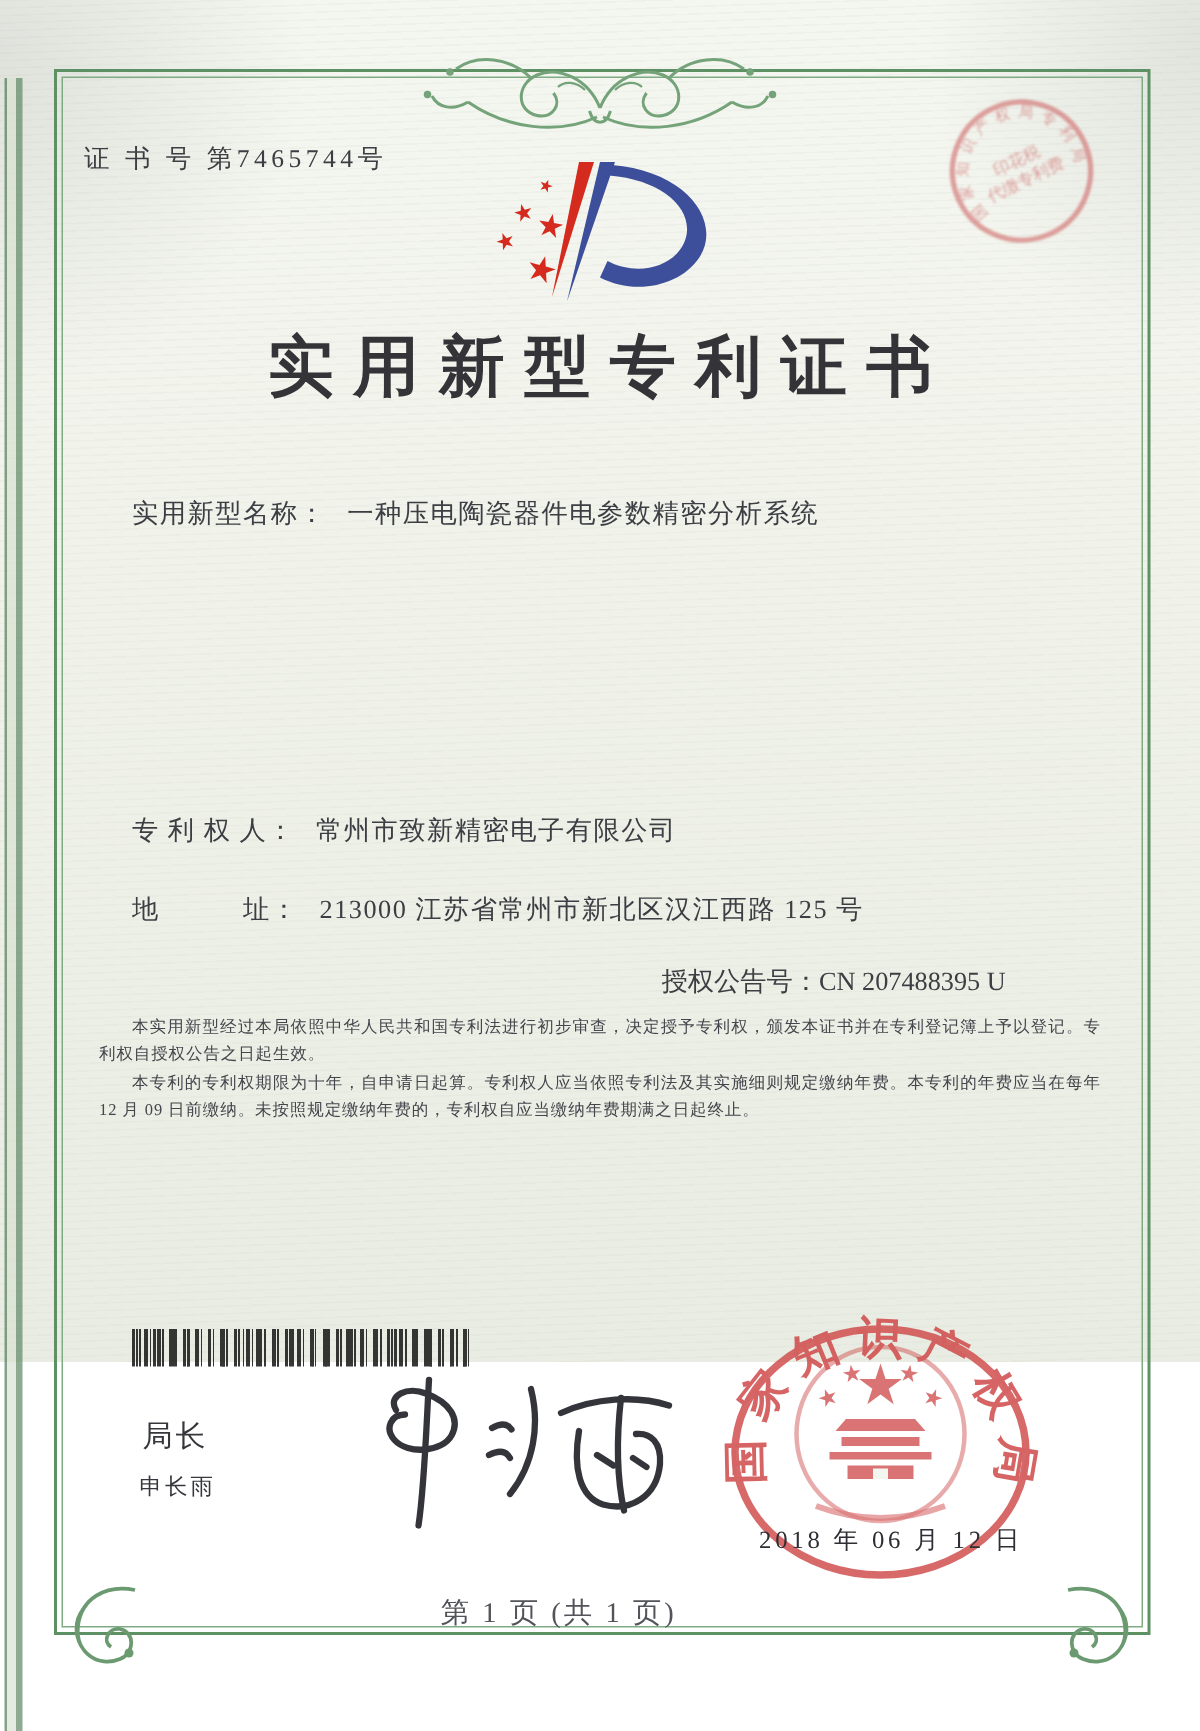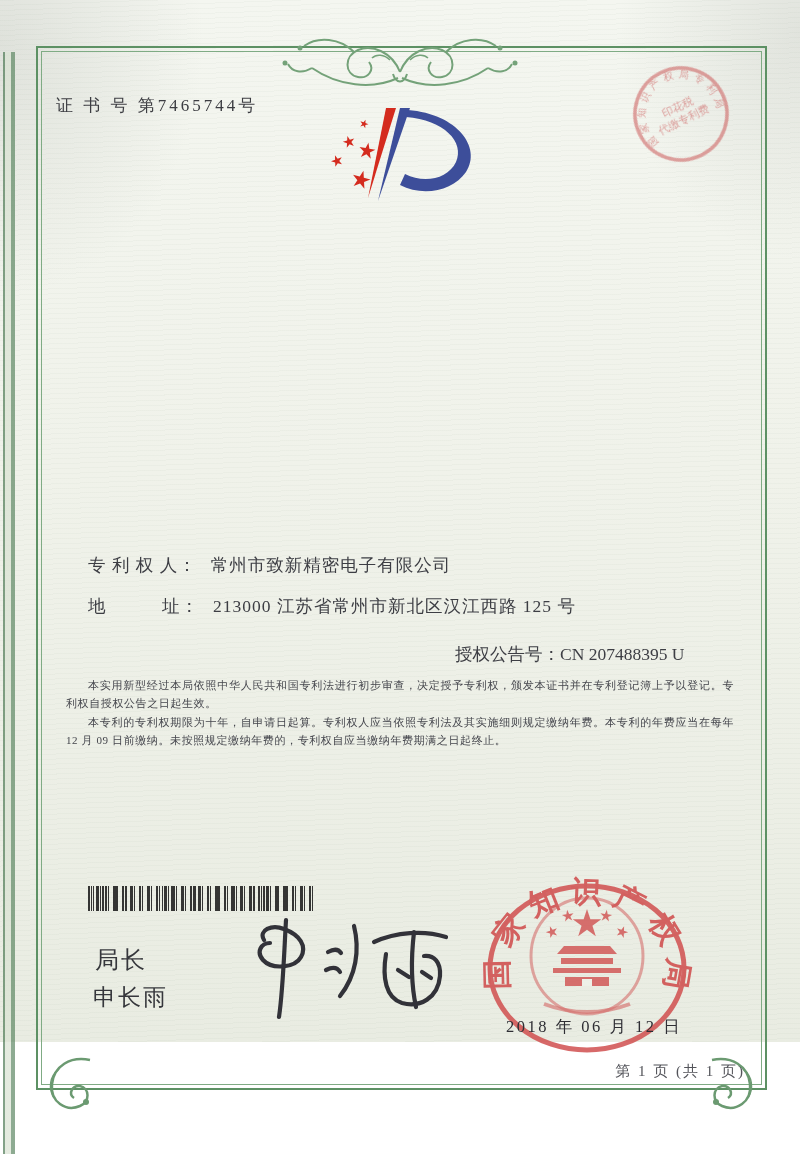--- a/index.html
+++ b/index.html
@@ -1,58 +1,58 @@
 <!DOCTYPE html>
 <html><head>
 <meta charset="utf-8">
 <style>
   html,body{margin:0;padding:0;width:800px;height:1154px;overflow:hidden;
     font-family:"Liberation Serif","DejaVu Serif",serif;}
-  .page{position:relative;width:800px;height:1042px;
+  .page{position:relative;width:800px;height:908px;
     background-color:#eef0e8;
     background-image:
       repeating-linear-gradient(178deg, rgba(130,155,130,0.05) 0 1px, rgba(255,255,255,0) 1px 5px),
       radial-gradient(ellipse at 0% 4%, rgba(150,155,148,0.22), rgba(255,255,255,0) 18%),
       radial-gradient(ellipse at 100% 3%, rgba(150,155,148,0.20), rgba(255,255,255,0) 16%),
       linear-gradient(180deg,#f4f6f0 0%,#f0f2ea 45%,#e9ece2 100%);
   }
   .edge-strip{position:absolute;left:3px;top:52px;width:12px;height:1102px;opacity:.7;
     background:linear-gradient(90deg,#4e7a55 0 2px,#d9e2d2 2px 8px,#5d8763 8px 12px);}
   .frame{position:absolute;left:36px;top:46px;width:731px;height:1044px;box-sizing:border-box;
     border:2.5px solid #5d9164;}
   .frame::before{content:"";position:absolute;inset:3px;border:1px solid #7fab84;}
   .cert-no{position:absolute;left:56px;top:94px;font-size:17px;letter-spacing:3px;color:#3c3d42;}
   .logo{position:absolute;left:320px;top:104px;}
   .title{position:absolute;left:0;right:0;top:215px;text-align:center;
     font-size:44px;font-weight:700;letter-spacing:13px;color:#333338;text-indent:13px;}
   .field-row{position:absolute;left:88px;font-size:17.5px;color:#3d3e44;white-space:nowrap;}
   .field-row .lbl{letter-spacing:1px;}
   .field-row .val{margin-left:14px;letter-spacing:1px;}
-  .grant-right{position:absolute;left:455px;font-size:17.5px;color:#3d3e44;white-space:nowrap;}
+  .grant-right{position:absolute;left:441px;font-size:17.5px;color:#3d3e44;white-space:nowrap;}
   .bodytext{position:absolute;left:66px;top:676px;width:668px;color:#45464d;
     font-size:11px;line-height:1.68;text-align:justify;letter-spacing:.6px;}
   .bodytext p{margin:0;text-indent:2em;}
   .barcode{position:absolute;left:88px;top:886px;width:228px;height:25px;opacity:.88;
     background-image:
       repeating-linear-gradient(90deg,#1c1c1c 0 2px,rgba(0,0,0,0) 2px 3px,#1c1c1c 3px 4px,rgba(0,0,0,0) 4px 8px,#1c1c1c 8px 11px,rgba(0,0,0,0) 11px 12px,#1c1c1c 12px 13px,rgba(0,0,0,0) 13px 17px),
       repeating-linear-gradient(90deg,rgba(0,0,0,0) 0 5px,#1c1c1c 5px 6px,rgba(0,0,0,0) 6px 14px,#1c1c1c 14px 16px,rgba(0,0,0,0) 16px 23px);}
-  .role{position:absolute;left:95px;top:944px;font-size:24px;letter-spacing:2px;color:#36373c;
+  .role{position:absolute;left:95px;top:944px;font-size:20px;letter-spacing:2px;color:#36373c;
     font-family:"Liberation Sans","DejaVu Sans",sans-serif;}
-  .signer{position:absolute;left:93px;top:982px;font-size:23px;letter-spacing:2px;color:#36373c;
+  .signer{position:absolute;left:93px;top:982px;font-size:15px;letter-spacing:2px;color:#36373c;
     font-family:"Liberation Sans","DejaVu Sans",sans-serif;}
   .signature{position:absolute;left:208px;top:910px;opacity:.92;}
   .seal{position:absolute;left:482px;top:858px;opacity:.85;}
   .seal-date{position:absolute;left:506px;top:1016px;font-size:16.5px;letter-spacing:2.5px;color:#2e2e34;}
   .corner-stamp{position:absolute;left:623px;top:56px;transform:rotate(-26deg);
     filter:blur(0.7px);opacity:.55;}
   .ornament-top{position:absolute;left:250px;top:14px;}
   .fl-bl{position:absolute;left:40px;top:1050px;}
   .fl-br{position:absolute;left:702px;top:1050px;transform:scaleX(-1);}
-  .footer{position:absolute;left:0;right:55px;top:1062px;text-align:right;
-    font-size:15px;color:#53545a;letter-spacing:2px;}
+  .footer{position:absolute;left:0;right:55px;top:1062px;text-align:center;
+    font-size:19px;color:#53545a;letter-spacing:2px;}
   .seal-ring-text{font-size:30px;letter-spacing:10px;fill:#cf4a4a;font-weight:bold;}
   .stamp-ring-text{font-size:10px;letter-spacing:4.5px;fill:#cc5a5a;}
   .stamp-center{font-size:11px;fill:#cc5a5a;text-anchor:middle;}
   .sig-stroke{stroke:#23232b;stroke-width:4.2;fill:none;stroke-linecap:round;stroke-linejoin:round;}
 </style>
 </head>
 <body>
 
 <div class="page">
 
@@ -100,22 +100,26 @@
       <use href="#star" transform="translate(17,57) scale(0.6) rotate(-20)"></use>
       <use href="#star" transform="translate(41,76) scale(0.95) rotate(15)"></use>
       <polygon points="66,4 76,4 48,94"></polygon>
     </g>
     <g fill="#3d4e9a">
       <polygon points="80,4 90,4 58,97"></polygon>
       <path d="M88,6 C138,10 162,44 146,68 C133,87 103,93 80,81 L85,70 C104,80 128,75 136,58 C145,38 124,16 86,13 Z"></path>
     </g>
   </svg>
 
+  <div class="title">实用新型专利证书</div>
 
-  <div class="field-row" style="top:553px">
+  <div class="field-row" style="top:330px">
+    <span class="lbl">实用新型名称：</span><span class="val">一种压电陶瓷器件电参数精密分析系统</span>
+  </div>
+  <div class="field-row" style="top:541px">
     <span class="lbl">专 利 权 人：</span><span class="val">常州市致新精密电子有限公司</span>
   </div>
   <div class="field-row" style="top:594px">
     <span class="lbl">地　　　址：</span><span class="val">213000 江苏省常州市新北区汉江西路 125 号</span>
   </div>
   <div class="grant-right" style="top:642px">
     <span class="lbl">授权公告号：</span><span class="val">CN 207488395 U</span>
   </div>
 
   <div class="bodytext">

